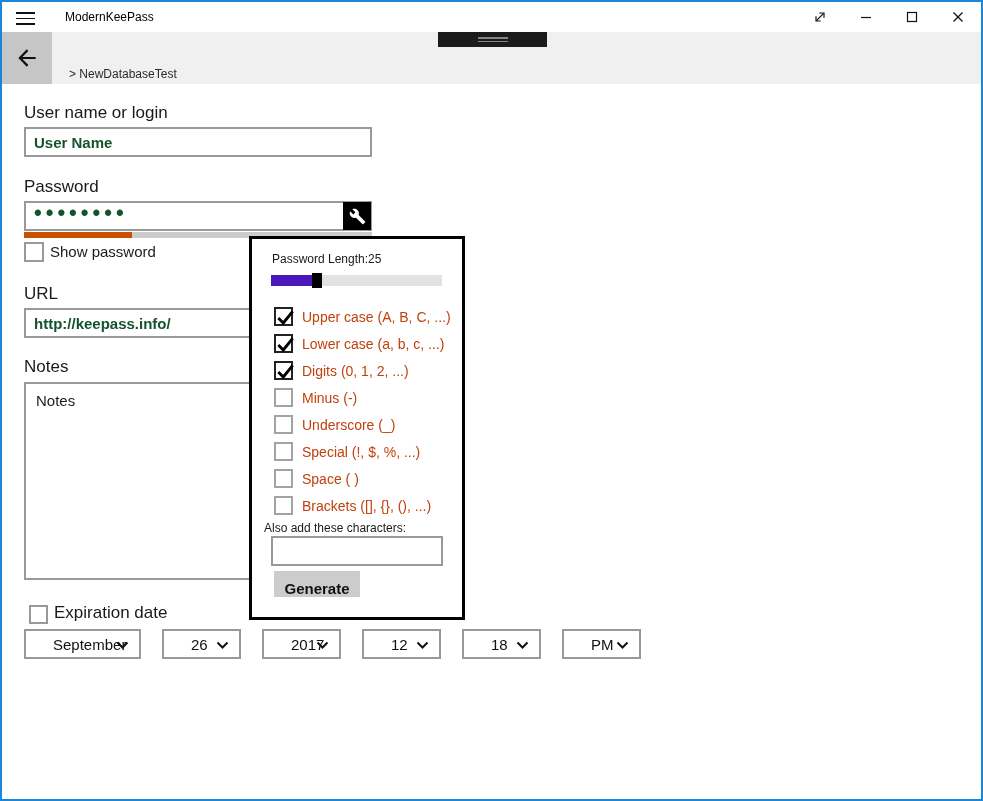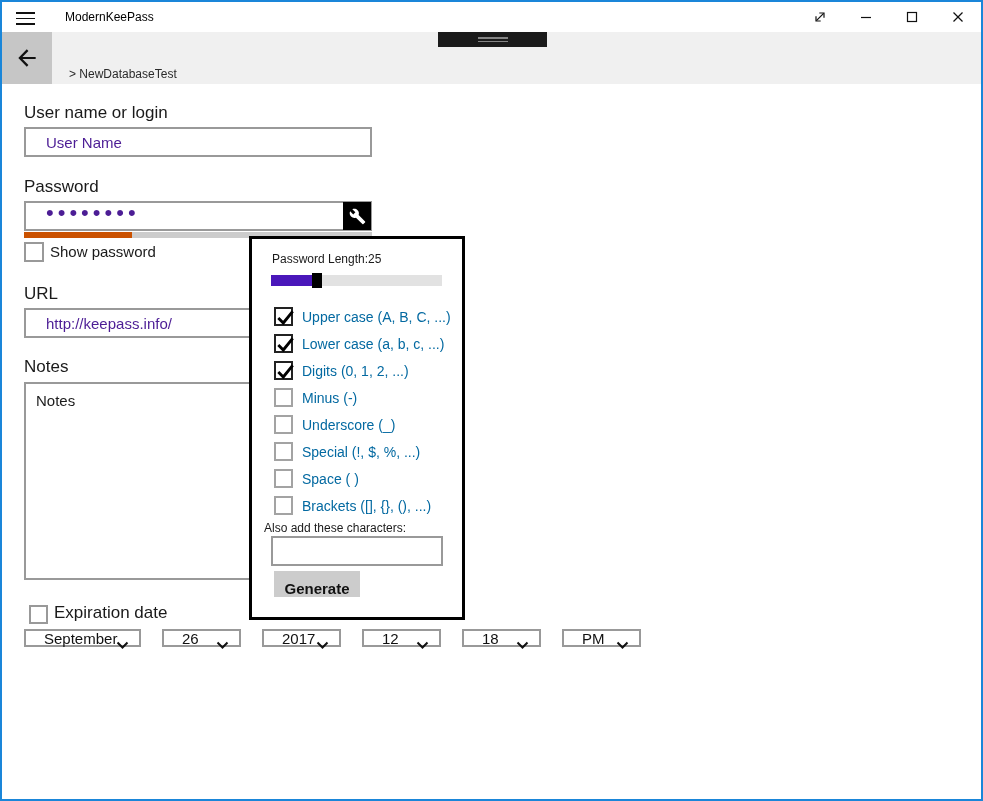--- a/index.html
+++ b/index.html
@@ -20,63 +20,63 @@
     display:flex;flex-direction:column;align-items:center;justify-content:center;gap:2px;cursor:pointer;}
   .topbar span{display:block;width:30px;height:1.5px;background:#858585;}
   
   .header{position:absolute;left:0;top:30px;right:0;height:52px;background:#f0f0f0;}
   .back-btn{position:absolute;left:0;top:0;width:50px;height:52px;background:#c6c6c6;display:flex;align-items:center;justify-content:center;}
   .page-title{position:absolute;left:68px;top:6px;font-size:21px;font-weight:600;color:#161616;}
   .breadcrumb{position:absolute;left:67px;top:35px;font-size:12px;color:#2a2a2a;}
   
   .flabel{position:absolute;font-size:17px;color:#1a1a1a;}
   .tbox{position:absolute;box-sizing:border-box;background:#fff;border:2px solid #999;
-    display:flex;align-items:center;padding-left:20px;font-size:15px;color:#4c1d95;}
+    display:flex;align-items:center;padding-left:8px;font-size:15px;color:#14532d;font-weight:bold;}
   #lbl-username{left:22px;top:101px;}
   #in-username{left:22px;top:125px;width:348px;height:30px;}
   #lbl-password{left:22px;top:175px;}
   #in-password{left:22px;top:199px;width:348px;height:30px;}
   #in-password .dots{font-size:22px;letter-spacing:4px;line-height:10px;margin-top:-6px;}
   .wrench-btn{position:absolute;left:341px;top:200px;width:28px;height:28px;background:#000;
     display:flex;align-items:center;justify-content:center;z-index:5;cursor:pointer;}
   .strength{position:absolute;left:22px;top:230px;width:348px;height:6px;background:#cccccc;}
   .strength .fill{height:100%;width:0;}
   .checkbox{position:absolute;box-sizing:border-box;background:#fff;border:2px solid #999;}
   #cb-showpw{left:22px;top:240px;width:20px;height:20px;}
   #lbl-showpw{left:48px;top:241px;font-size:15px;}
   #lbl-url{left:22px;top:282px;}
   #in-url{left:22px;top:306px;width:348px;height:30px;}
   #lbl-notes{left:22px;top:355px;}
   .notes-box{position:absolute;left:22px;top:380px;width:348px;height:198px;box-sizing:border-box;
     border:2px solid #999;background:#fff;padding:8px 10px;font-size:15px;color:#1b1b1b;}
   #cb-exp{left:27px;top:603px;width:19px;height:19px;}
   #lbl-exp{left:52px;top:601px;}
-  .dd{position:absolute;top:627px;height:18px;box-sizing:border-box;border:2px solid #999;background:#fff;
-    display:flex;align-items:center;padding-left:18px;font-size:15px;color:#111;cursor:pointer;}
+  .dd{position:absolute;top:627px;height:30px;box-sizing:border-box;border:2px solid #999;background:#fff;
+    display:flex;align-items:center;padding-left:27px;font-size:15px;color:#111;cursor:pointer;}
   .dd svg{position:absolute;right:10px;top:10px;}
   #dd-month{left:22px;width:117px;}
   #dd-day{left:160px;width:79px;}
   #dd-year{left:260px;width:79px;}
   #dd-hour{left:360px;width:79px;}
   #dd-min{left:460px;width:79px;}
   #dd-ampm{left:560px;width:79px;}
   
   .popup{position:absolute;left:247px;top:234px;width:216px;height:384px;box-sizing:border-box;
     background:#fff;border:3px solid #000;z-index:30;}
   .p-length-row{position:absolute;left:20px;top:13px;font-size:12px;color:#1a1a1a;display:flex;}
   .slider{position:absolute;left:19px;top:36px;width:171px;height:11px;background:#e2e2e2;}
   .slider .fill{height:100%;width:0;}
   .slider .thumb{position:absolute;top:-2px;width:10px;height:15px;background:#000;}
   .opts{position:absolute;left:22px;top:64px;}
   .popt{display:flex;align-items:center;height:27px;cursor:default;}
   .smcheck{position:relative;width:19px;height:19px;box-sizing:border-box;border:2px solid #a3a3a3;background:#fff;margin-right:9px;flex:none;}
   .smcheck svg{display:none;position:absolute;left:-1px;top:-2px;}
   .popt.checked .smcheck{border-color:#222;}
   .popt.checked .smcheck svg{display:block;}
-  .popt .olabel{font-size:14px;color:#0369a1;white-space:nowrap;}
+  .popt .olabel{font-size:14px;color:#c2410c;white-space:nowrap;}
   .p-also-label{position:absolute;left:12px;top:282px;font-size:12px;color:#1a1a1a;}
   .p-also-input{position:absolute;left:19px;top:297px;width:172px;height:30px;box-sizing:border-box;
     border:2px solid #999;background:#fff;font-size:14px;padding-left:6px;display:flex;align-items:center;}
   .generate-btn{position:absolute;left:22px;top:332px;width:86px;height:26px;background:#cccccc;
     display:flex;align-items:flex-end;justify-content:center;font-size:15px;font-weight:700;color:#111;cursor:pointer;}
 </style>
 </head>
 <body>
 
 <div class="window" style="border-color: rgb(26, 134, 217);">

